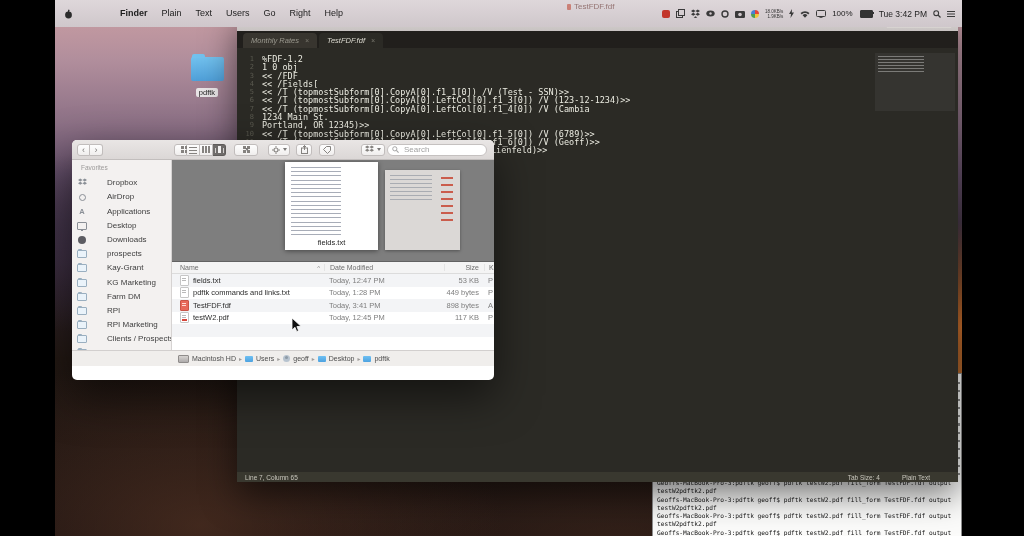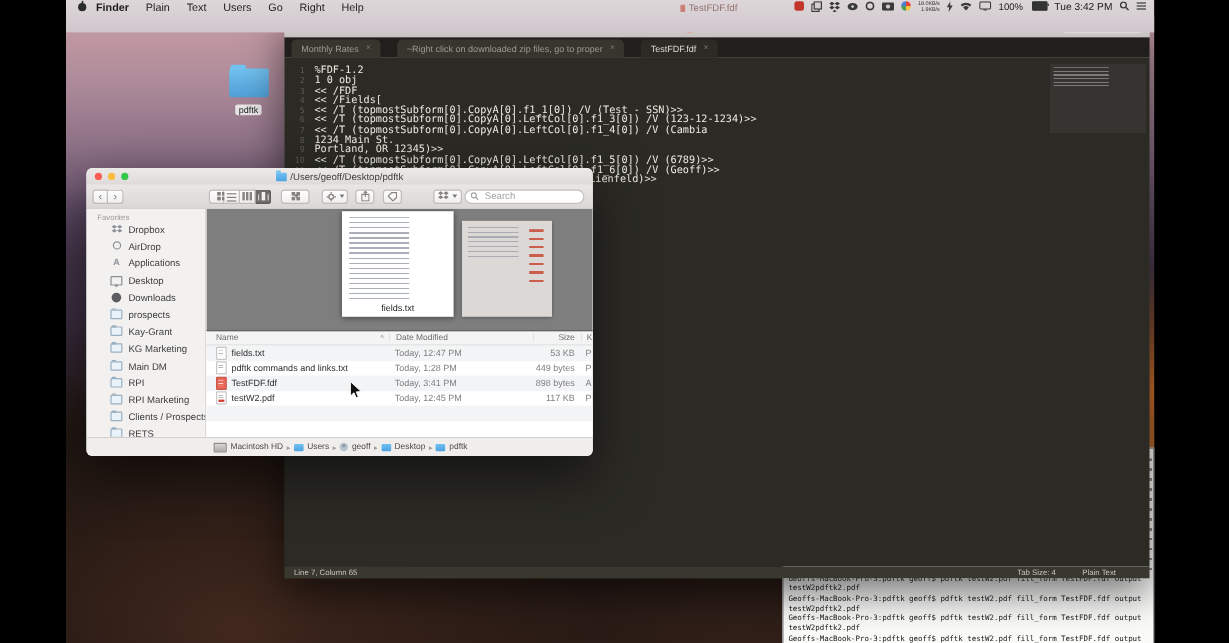--- a/index.html
+++ b/index.html
@@ -12,22 +12,22 @@
     background:
       radial-gradient(90px 150px at 100% 60%, rgba(223,122,47,.9), rgba(223,122,47,0) 70%),
       radial-gradient(60px 90px at 99% 72%, rgba(240,150,70,.75), rgba(240,150,70,0) 70%),
       radial-gradient(260px 130px at 6% 44%, rgba(62,48,72,.85), rgba(62,48,72,0) 70%),
       radial-gradient(420px 240px at 16% 98%, rgba(92,56,38,.6), rgba(0,0,0,0) 72%),
       radial-gradient(520px 220px at 62% 102%, rgba(74,47,33,.55), rgba(0,0,0,0) 70%),
       linear-gradient(180deg,#c79ca2 0%,#b18e9c 9%,#8d7186 21%,#65506a 31%,#463748 41%,#2e2229 52%,#221813 66%,#181010 100%);}
 
   
   .menubar{position:absolute;left:0;top:0;width:100%;height:27px;
-    background:linear-gradient(#ded7da,#cfc7cb);display:flex;align-items:flex-start;
-    font-size:9px;color:#1d1d1d;z-index:6;}
+    background:linear-gradient(#ded7da,#cfc7cb);display:flex;align-items:center;
+    font-size:9px;color:#1d1d1d;z-index:6;gap:40px;}
   .mb-item{padding:0 7px;line-height:13px;}
   .bold{font-weight:700;}
   .apple{margin-left:9px;display:flex;align-items:center;}
   .mb-right{margin-left:auto;display:flex;align-items:center;gap:6px;padding-right:7px;}
   .mb-ic{display:flex;align-items:center;justify-content:center;}
   .rec{width:8px;height:8px;border-radius:2px;background:#c2362b;}
   .pin{width:8px;height:8px;border-radius:50%;
        background:conic-gradient(#e5443a 0 90deg,#f3c53a 90deg 180deg,#4c9e57 180deg 270deg,#4a7fd4 270deg 360deg);}
   .netspeed{font-size:4.5px;line-height:5px;text-align:right;color:#333;}
   .battbody{width:11px;height:6px;border:1px solid #333;border-radius:1px;background:#333;position:relative;margin-left:1px;}
@@ -59,21 +59,21 @@
   .ewin{position:absolute;left:182px;top:14px;width:721px;height:468px;z-index:3;
     border-radius:5px 5px 0 0;box-shadow:0 12px 34px rgba(0,0,0,.55);}
   .e-titlebar{height:17px;border-radius:5px 5px 0 0;position:relative;
     background:linear-gradient(#dad6d5,#c8c3c2);display:flex;align-items:center;justify-content:center;}
   .e-dots{position:absolute;left:8px;top:5px;display:flex;gap:6px;}
   .e-dot{width:7px;height:7px;border-radius:50%;background:#b3afae;border:0.5px solid #9b9796;box-sizing:border-box;}
   .e-title{font-size:8.5px;color:#4a4a4a;display:flex;align-items:center;gap:3px;}
   .e-title-ico{width:6px;height:8px;border-radius:1px;background:#e57b4a;}
   .unreg{position:absolute;right:6px;top:3px;font-size:7px;color:#8a8882;
     background:#f4f2ef;border:1px solid #d7d3d0;border-radius:2px;padding:0 4px;line-height:9px;}
-  .e-tabbar{height:17px;background:#211f1c;display:flex;align-items:flex-end;padding-left:6px;gap:14px;}
+  .e-tabbar{height:17px;background:#211f1c;display:flex;align-items:flex-end;padding-left:6px;gap:2px;font-style:italic;}
   .tab{height:15px;border-radius:4px 4px 0 0;display:flex;align-items:center;gap:6px;
     font-size:7.5px;padding:0 8px;white-space:nowrap;}
   .tab.inactive{background:#38352f;color:#9c9a90;}
   .tab.active{background:#2b2a25;color:#dedcd2;}
   .tab .x{color:#7a786e;font-size:7px;}
   .e-content{position:relative;height:424px;background:#2b2a25;overflow:hidden;}
   .code{position:absolute;left:0;top:7px;white-space:pre;font-family:"DejaVu Sans Mono",monospace;
     font-size:8.5px;line-height:8.3px;}
   .codeline{display:flex;}
   .ln{width:17px;text-align:right;color:#5a594f;margin-right:8px;font-size:7px;}
@@ -120,21 +120,21 @@
   .chev{font-size:9px;color:#7a7877;line-height:10px;}
   .f-search{margin-left:auto;margin-right:2px;width:100px;height:12px;border:1px solid #c5c1c0;
     border-radius:7px;background:#fff;display:flex;align-items:center;padding:0 4px;gap:3px;box-sizing:border-box;}
   .f-search input{border:none;outline:none;background:transparent;font-size:8px;width:74px;
     color:#444;font-family:"Liberation Sans",sans-serif;}
   .f-search input::placeholder{color:#a2a2a2;}
   .f-body{display:flex;height:190px;}
   .f-sidebar{width:100px;background:#f3f1f0;border-right:1px solid #d6d3d2;padding-top:3px;
     overflow:hidden;box-sizing:border-box;}
   .sb-head{font-size:6.5px;color:#9b9998;padding:1px 0 2px 9px;}
-  .sb-item{height:14.2px;display:flex;align-items:flex-start;gap:5px;padding-left:20px;
+  .sb-item{height:14.2px;display:flex;align-items:flex-end;gap:20px;padding-left:5px;
     font-size:8px;color:#3d3d3d;white-space:nowrap;}
   .sb-ico{width:10px;display:flex;align-items:center;justify-content:center;color:#8a8f96;}
   .sbi-folder{width:9px;height:6px;border:1px solid #9aafc0;border-radius:1px;background:#eaf3fa;position:relative;}
   .sbi-folder::before{content:"";position:absolute;left:0;top:-2px;width:4px;height:1.5px;background:#9aafc0;border-radius:1px 1px 0 0;}
   .sbi-dl{width:8px;height:8px;border-radius:50%;background:#5c5c62;}
   .sbi-ring{width:7px;height:7px;border-radius:50%;border:1.5px solid #8a8f96;box-sizing:border-box;}
   .sbi-desk{width:9px;height:6px;border:1px solid #8a8f96;border-radius:1px;position:relative;}
   .sbi-desk::after{content:"";position:absolute;left:3px;bottom:-2px;width:2px;height:2px;background:#8a8f96;}
   .sbi-a{font-size:7.5px;font-weight:700;color:#8a8f96;line-height:8px;}
   .f-main{flex:1;display:flex;flex-direction:column;background:#fff;overflow:hidden;}
@@ -297,54 +297,39 @@
           <span class="e-title-ico"></span>
           <span>TestFDF.fdf</span>
         </span>
         <span class="unreg">UNREGISTERED</span>
       </div>
       <div class="e-tabbar" id="tabbar">
           <span class="tab inactive">
             <span>Monthly Rates</span>
             <span class="x">×</span>
           </span>
-          <span class="tab inactive">
-            <span>~Right click on downloaded zip files, go to proper</span>
-            <span class="x">×</span>
-          </span>
           <span class="tab active">
             <span>TestFDF.fdf</span>
             <span class="x">×</span>
           </span>
         </div>
       <div class="e-content">
         <div class="code" id="codearea"><div class="codeline"><span class="ln">1</span><span class="ct">%FDF-1.2</span></div><div class="codeline"><span class="ln">2</span><span class="ct">1 0 obj</span></div><div class="codeline"><span class="ln">3</span><span class="ct">&lt;&lt; /FDF</span></div><div class="codeline"><span class="ln">4</span><span class="ct">&lt;&lt; /Fields[</span></div><div class="codeline"><span class="ln">5</span><span class="ct">&lt;&lt; /T (topmostSubform[0].CopyA[0].f1_1[0]) /V (Test - SSN)&gt;&gt;</span></div><div class="codeline"><span class="ln">6</span><span class="ct">&lt;&lt; /T (topmostSubform[0].CopyA[0].LeftCol[0].f1_3[0]) /V (123-12-1234)&gt;&gt;</span></div><div class="codeline"><span class="ln">7</span><span class="ct">&lt;&lt; /T (topmostSubform[0].CopyA[0].LeftCol[0].f1_4[0]) /V (Cambia</span></div><div class="codeline"><span class="ln">8</span><span class="ct">1234 Main St.</span></div><div class="codeline"><span class="ln">9</span><span class="ct">Portland, OR 12345)&gt;&gt;</span></div><div class="codeline"><span class="ln">10</span><span class="ct">&lt;&lt; /T (topmostSubform[0].CopyA[0].LeftCol[0].f1_5[0]) /V (6789)&gt;&gt;</span></div><div class="codeline"><span class="ln">11</span><span class="ct">&lt;&lt; /T (topmostSubform[0].CopyA[0].LeftCol[0].f1_6[0]) /V (Geoff)&gt;&gt;</span></div><div class="codeline"><span class="ln">12</span><span class="ct frag">Lienfeld)&gt;&gt;</span></div></div>
         <div class="minimap"></div>
       </div>
       <div class="e-status">
         <span>Line 7, Column 65</span>
         <span class="right">
           <span>Tab Size: 4</span>
           <span>Plain Text</span>
         </span>
       </div>
     </div>
 
     <div class="fwin">
-      <div class="f-titlebar">
-        <span class="f-lights">
-          <span class="light l-red"></span>
-          <span class="light l-yel"></span>
-          <span class="light l-grn"></span>
-        </span>
-        <span class="f-title">
-          <span class="mini-folder"></span>
-          <span>/Users/geoff/Desktop/pdftk</span>
-        </span>
-      </div>
       <div class="f-toolbar">
         <span class="navg">
           <span class="tbtn">
               <span class="chev">‹</span>
             </span>
           <span class="tbtn">
               <span class="chev">›</span>
             </span>
         </span>
         <span class="seg">
@@ -454,21 +439,21 @@
               <div class="sb-item">
                 <span class="sb-ico">
                   <span class="sbi-folder"></span>
                 </span>
                 <span>KG Marketing</span>
               </div>
               <div class="sb-item">
                 <span class="sb-ico">
                   <span class="sbi-folder"></span>
                 </span>
-                <span>Main DM</span>
+                <span>Farm DM</span>
               </div>
               <div class="sb-item">
                 <span class="sb-ico">
                   <span class="sbi-folder"></span>
                 </span>
                 <span>RPI</span>
               </div>
               <div class="sb-item">
                 <span class="sb-ico">
                   <span class="sbi-folder"></span>

